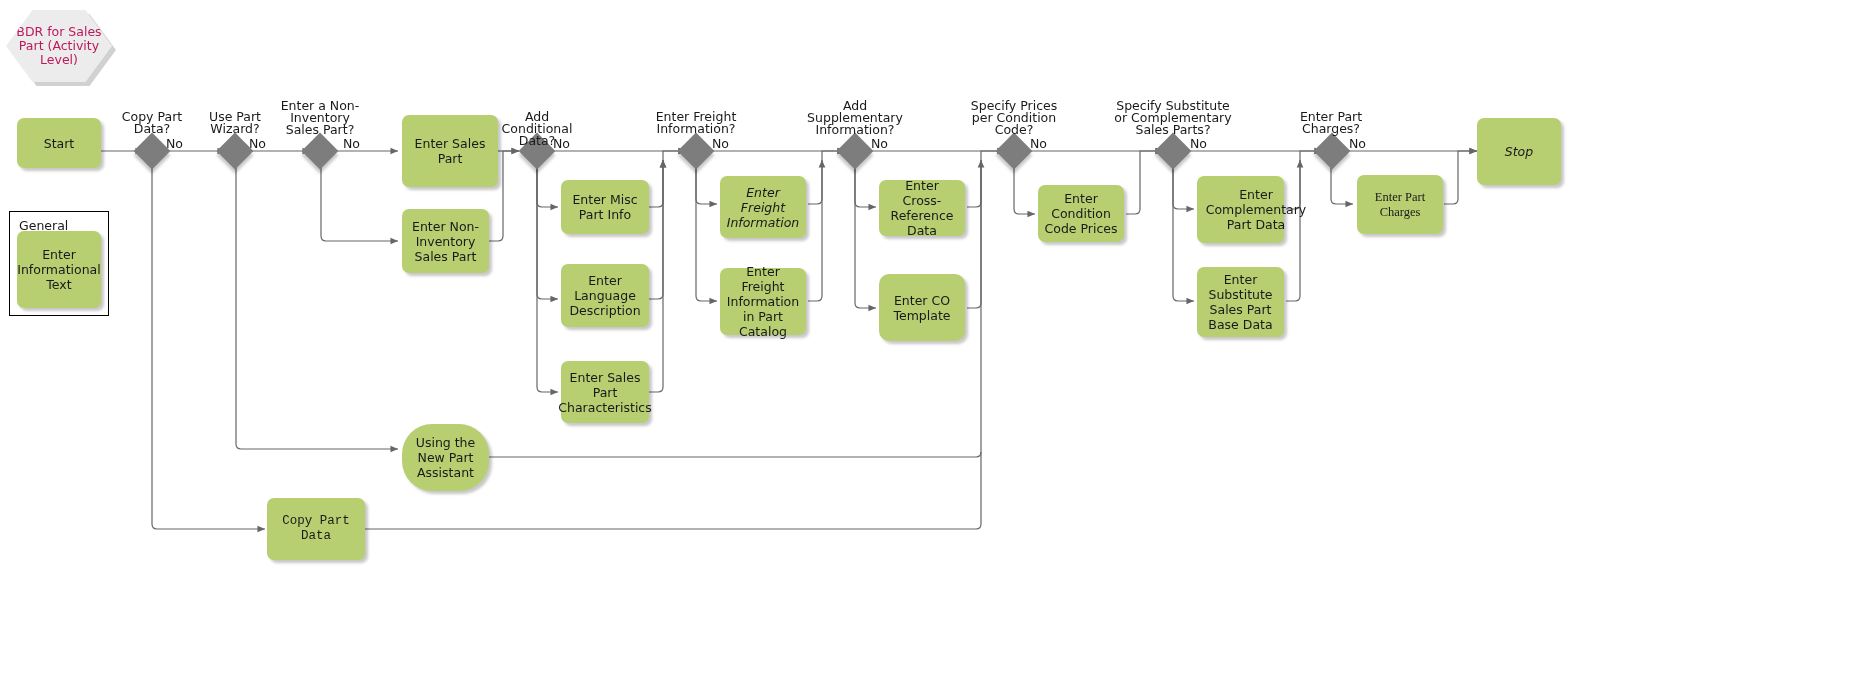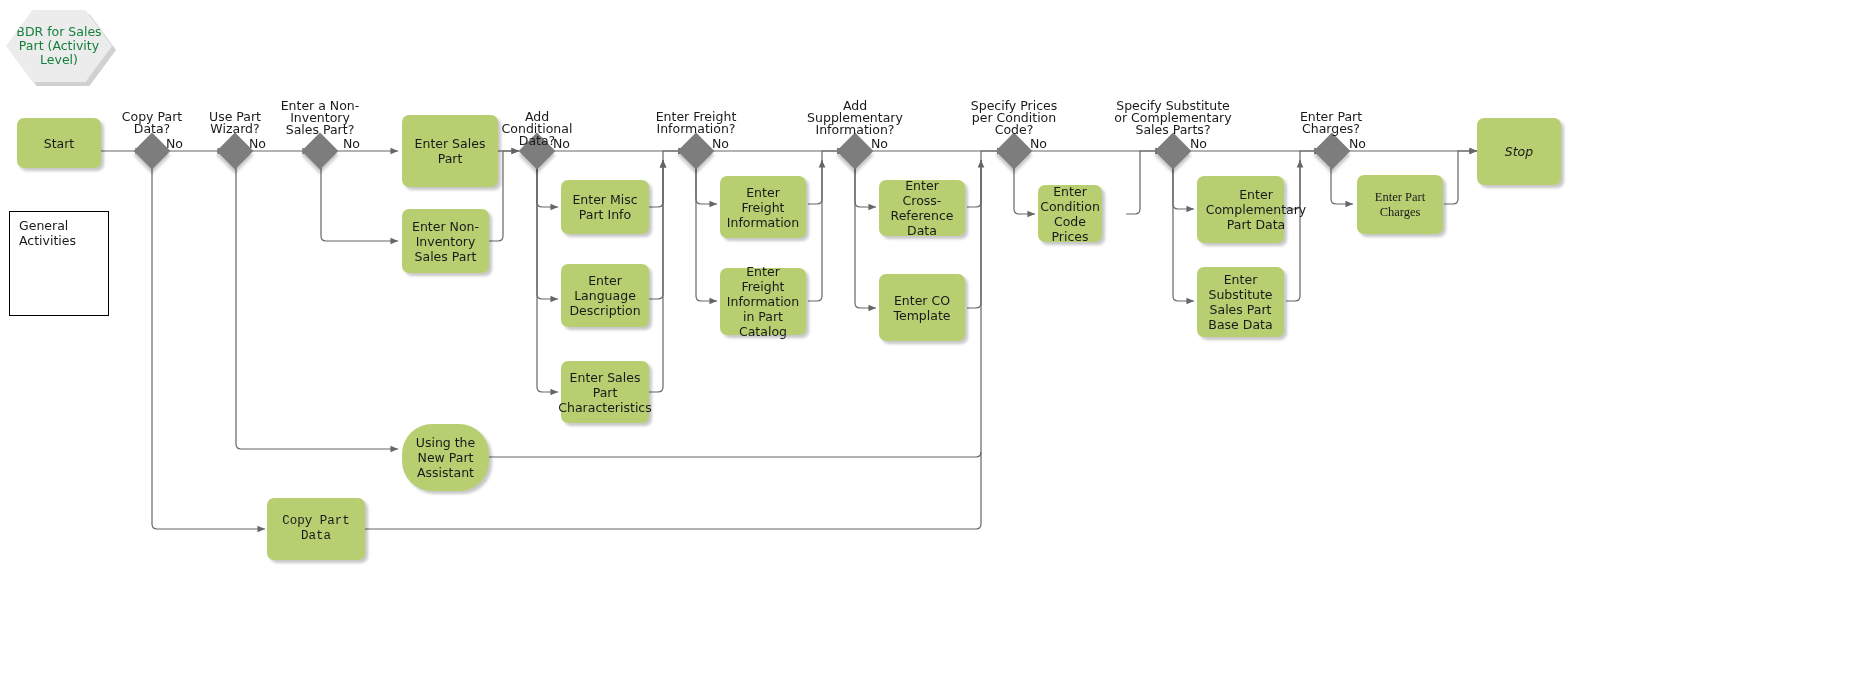--- a/index.html
+++ b/index.html
@@ -49,21 +49,21 @@
 
   
   .hexwrap{position:absolute;}
   .hex{
     position:relative;
     width:106px;height:72px;
     background:#ececec;
     clip-path:polygon(25% 0%,75% 0%,100% 50%,75% 100%,25% 100%,0% 50%);
     display:flex;align-items:center;justify-content:center;
     text-align:center;
-    font-size:12.5px;line-height:14px;color:#15803d;
+    font-size:12.5px;line-height:14px;color:#be185d;
   }
   .hexshadow{
     position:absolute;left:4px;top:4px;
     width:106px;height:72px;background:rgba(0,0,0,0.18);
     clip-path:polygon(25% 0%,75% 0%,100% 50%,75% 100%,25% 100%,0% 50%);
   }
 
   
   .group{
     position:absolute;
@@ -166,44 +166,45 @@
   </svg>
 
   <div class="hexwrap" style="left:6px;top:10px;">
     <div class="hexshadow"></div>
     <div class="hex">BDR for Sales Part (Activity Level)</div>
   </div>
 
   <div class="group" style="left:9px;top:211px;width:100px;height:105px;">
     <div class="group-title">General Activities</div>
   </div>
+  <div class="node act" style="left:17px;top:231px;width:84px;height:77px;">Enter Informational Text</div>
 
   <div class="node act" style="left:17px;top:118px;width:84px;height:50px;">Start</div>
 
   <div class="node act" style="left:1477px;top:118px;width:84px;height:67px;font-style:italic;">Stop</div>
 
   <div class="node act" style="left:402px;top:115px;width:96px;height:72px;">Enter Sales Part</div>
 
   <div class="node act" style="left:402px;top:209px;width:87px;height:64px;">Enter Non-Inventory Sales Part</div>
 
   <div class="node act" style="left:561px;top:180px;width:88px;height:54px;">Enter Misc Part Info</div>
 
   <div class="node act" style="left:561px;top:264px;width:88px;height:63px;">Enter Language Description</div>
 
   <div class="node act" style="left:561px;top:361px;width:88px;height:62px;">Enter Sales Part Characteristics</div>
 
-  <div class="node act" style="left:720px;top:176px;width:86px;height:62px;">Enter Freight Information</div>
+  <div class="node act" style="left:720px;top:176px;width:86px;height:62px;font-style:italic;">Enter Freight Information</div>
 
   <div class="node act" style="left:720px;top:268px;width:86px;height:67px;">Enter Freight Information in Part Catalog</div>
 
   <div class="node act" style="left:879px;top:180px;width:86px;height:56px;">Enter Cross-Reference Data</div>
 
-  <div class="node act" style="left:879px;top:274px;width:86px;height:67px;">Enter CO Template</div>
-
-  <div class="node act" style="left:1038px;top:185px;width:64px;height:57px;">Enter Condition Code Prices</div>
+  <div class="node act" style="left:879px;top:274px;width:86px;height:67px;border-radius:10px;">Enter CO Template</div>
+
+  <div class="node act" style="left:1038px;top:185px;width:86px;height:57px;">Enter Condition Code Prices</div>
 
   <div class="node act" style="left:1197px;top:176px;width:87px;height:67px;padding-left:36px;">Enter Complementary Part Data</div>
 
   <div class="node act" style="left:1197px;top:267px;width:87px;height:70px;">Enter Substitute Sales Part Base Data</div>
 
   <div class="node act" style="left:1357px;top:175px;width:86px;height:59px;font-family:Liberation Serif, serif;">Enter Part Charges</div>
 
   <div class="node act" style="left:402px;top:424px;width:87px;height:67px;border-radius:30px;">Using the New Part Assistant</div>
 
   <div class="node act" style="left:267px;top:498px;width:98px;height:62px;font-family:Liberation Mono, monospace;">Copy Part Data</div>

